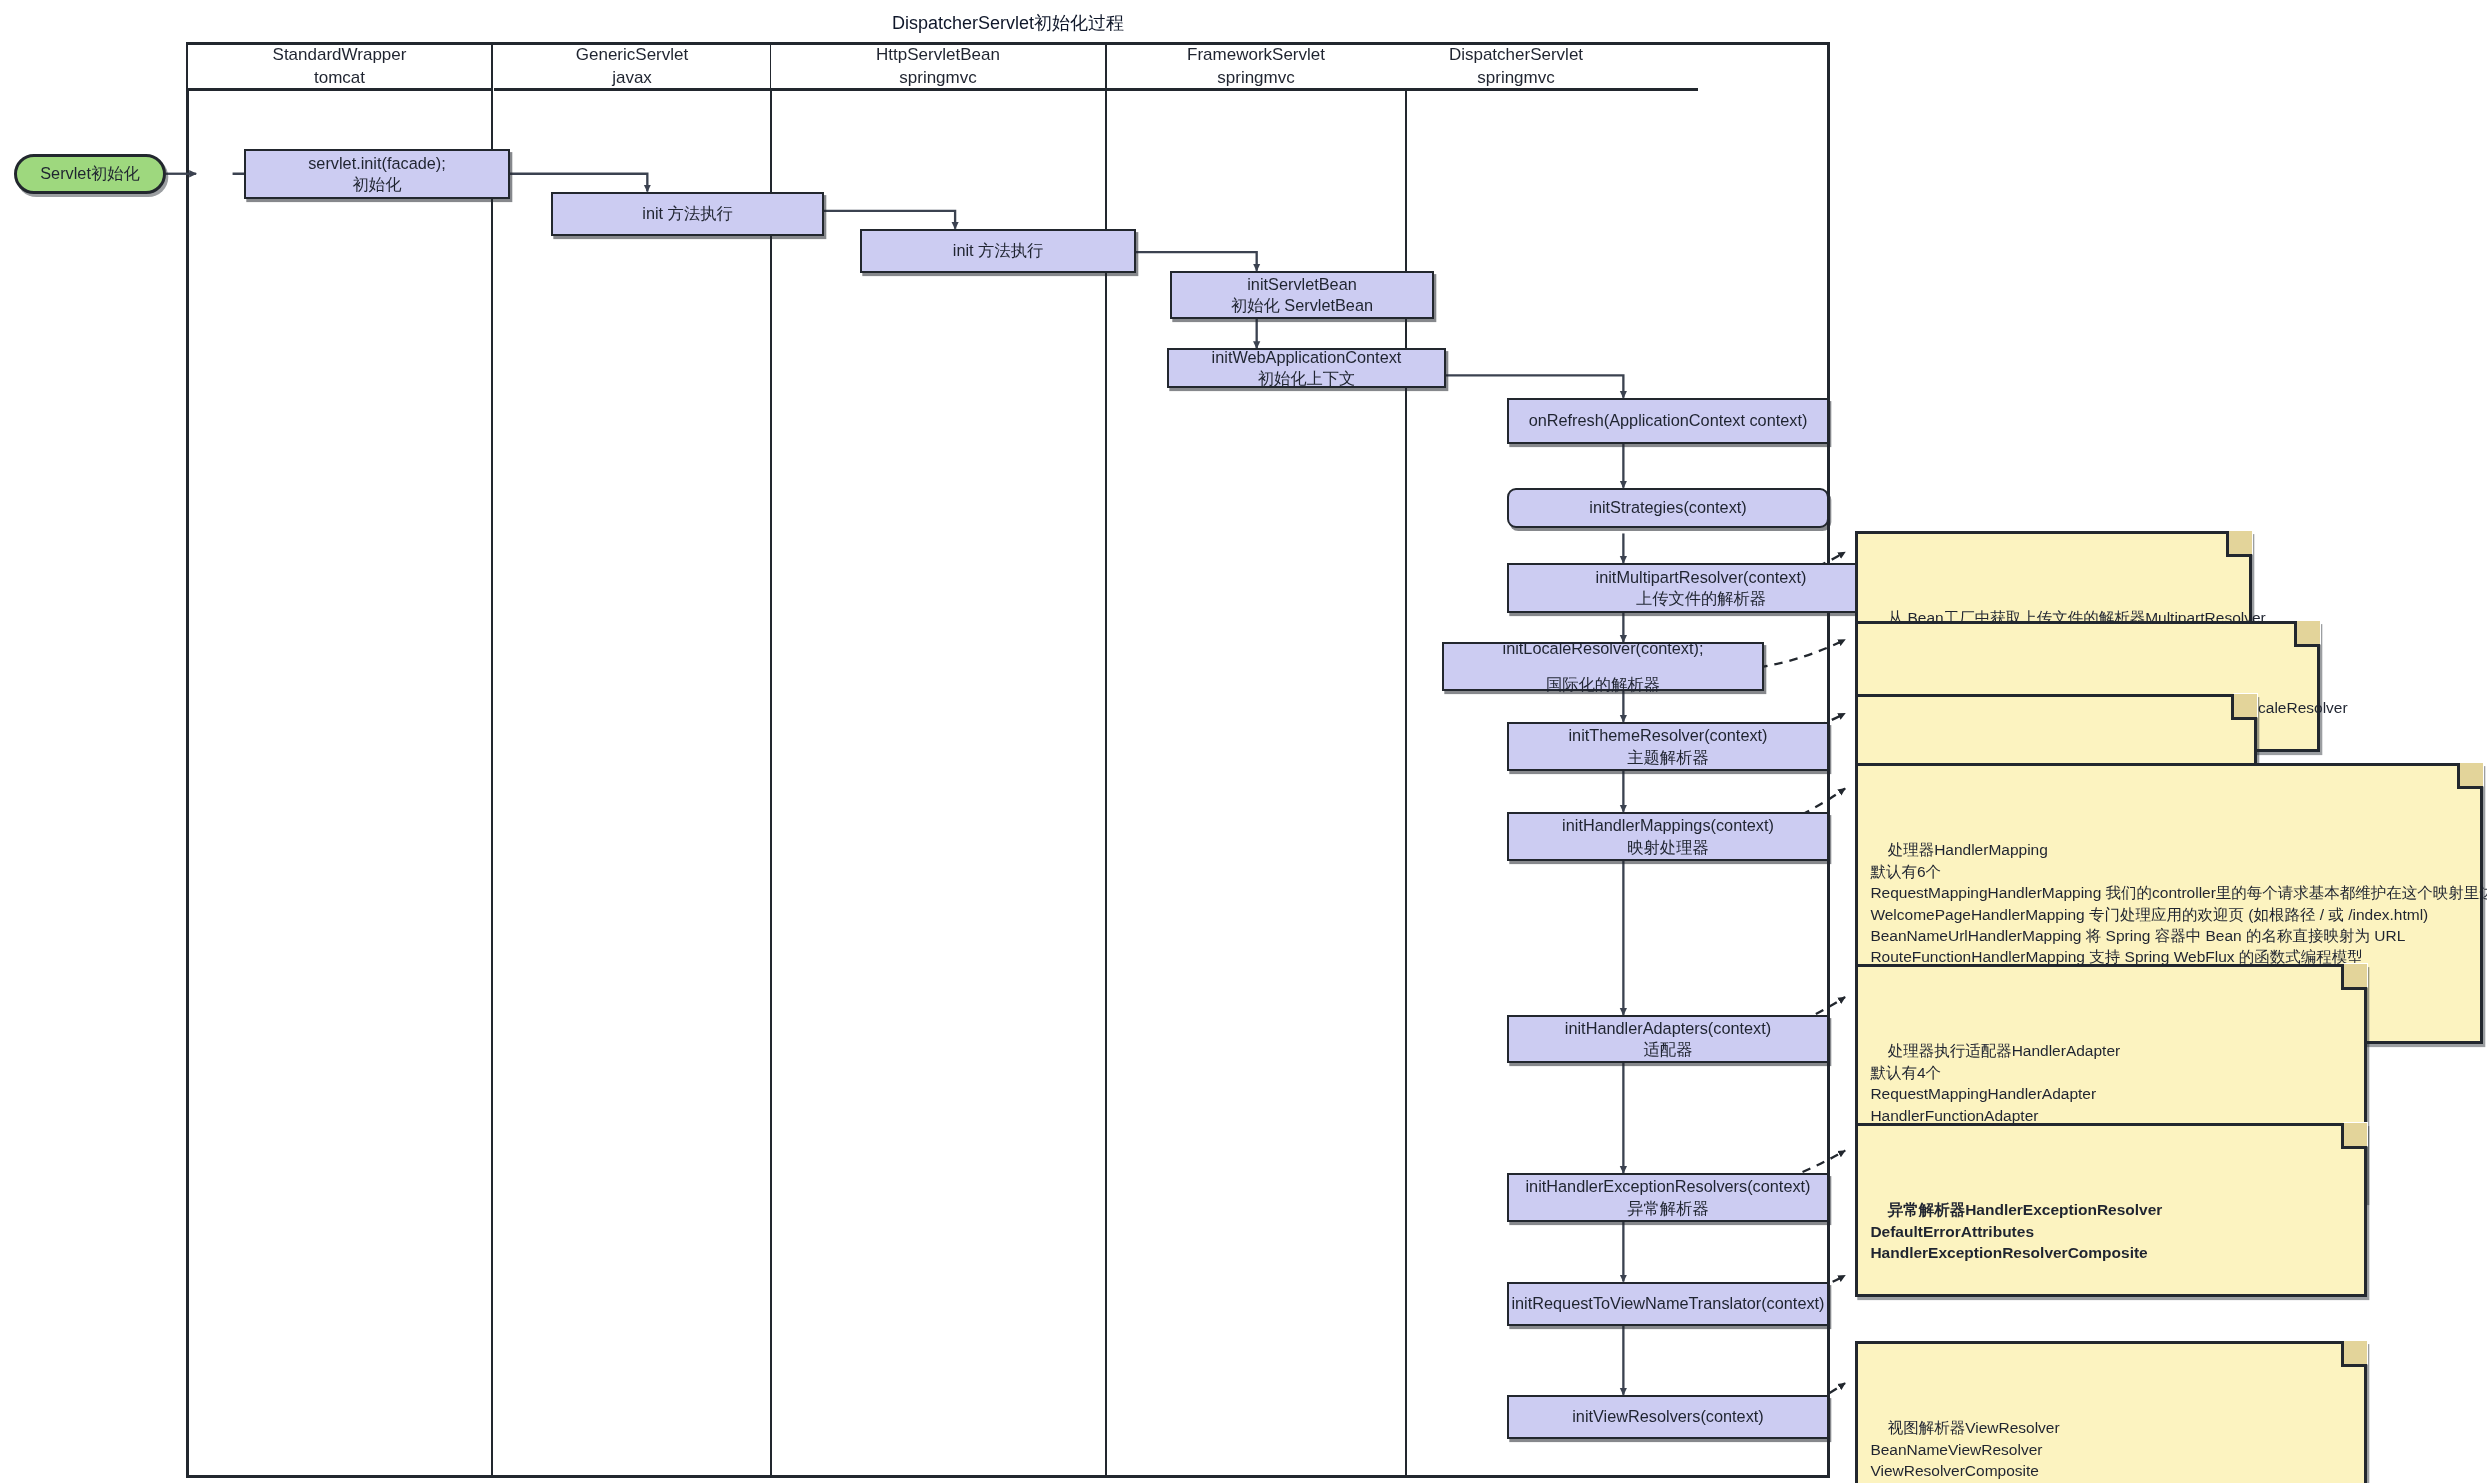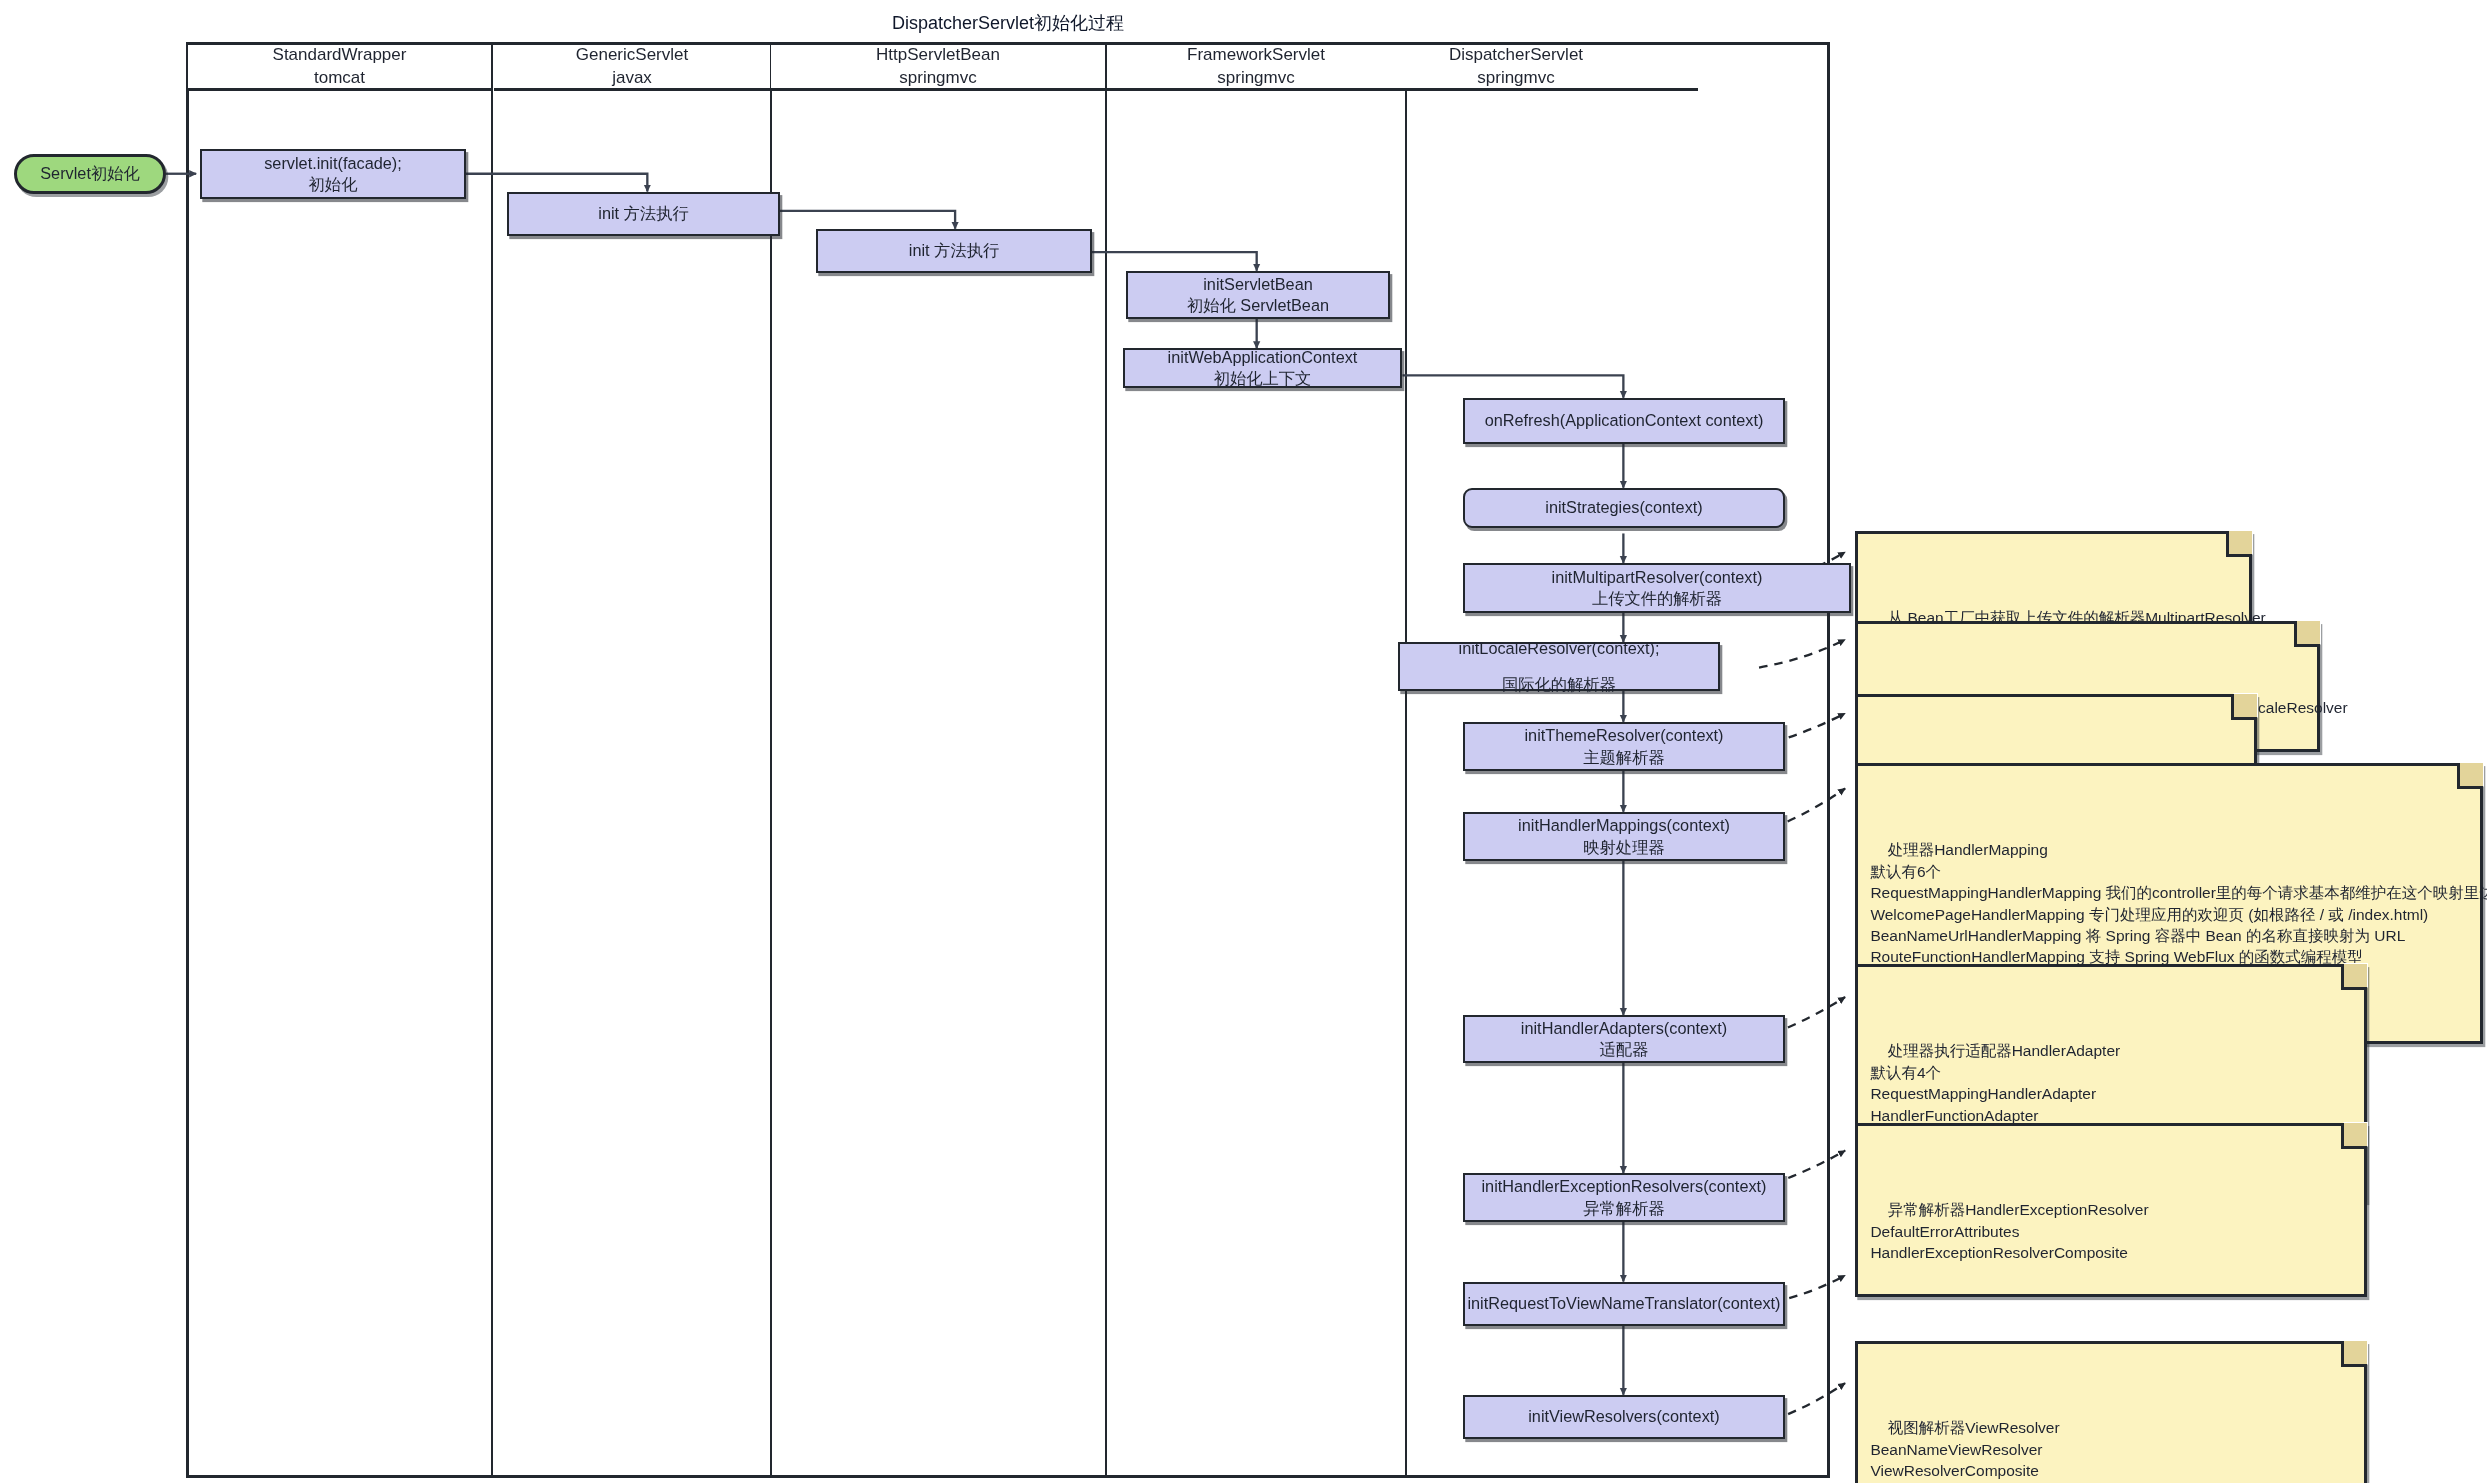--- a/index.html
+++ b/index.html
@@ -79,20 +79,21 @@
     border: 2.3px solid #22272e;
     display: flex;
     flex-direction: column;
     align-items: center;
     justify-content: center;
     text-align: center;
     font-size: 16.3px;
     line-height: 1.30;
     color: #1f2430;
     box-shadow: 2.3px 3.1px 0 rgba(34,39,46,0.55);
+    margin-left: 44px;
   }
   .node .l2 { display: block; }
 
   .start-node {
     position: absolute;
     box-sizing: border-box;
     background: #9ed87e;
     border: 3.1px solid #22272e;
     border-radius: 22px;
     display: flex;
@@ -336,21 +337,21 @@
     <span class="foldmask"></span>
     <span class="fold"></span>
     <span>处理器执行适配器HandlerAdapter
 默认有4个
 RequestMappingHandlerAdapter
 HandlerFunctionAdapter
 HttpRequestHandlerAdapter
 SimpleControllerHandlerAdapter</span>
   </div>
 
-  <div class="note" style="left:1855px; top:1123px; width:512px;">
+  <div class="note" style="left:1855px; top:1123px; width:512px;font-weight:bold;">
     <span class="foldmask"></span>
     <span class="fold"></span>
     <span>异常解析器HandlerExceptionResolver
 DefaultErrorAttributes
 HandlerExceptionResolverComposite</span>
   </div>
 
 
   <div class="note" style="left:1855px; top:1341px; width:512px;">
     <span class="foldmask"></span>

